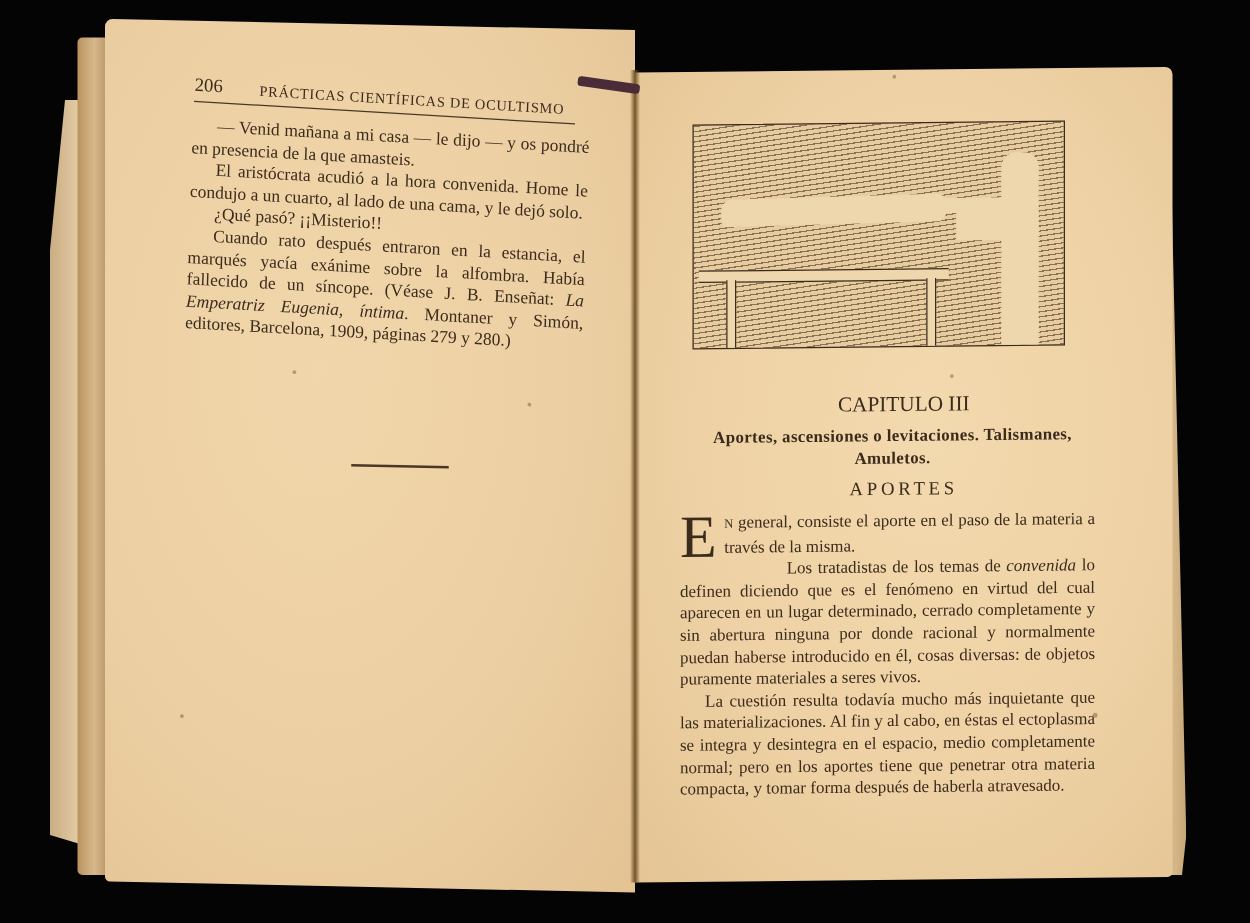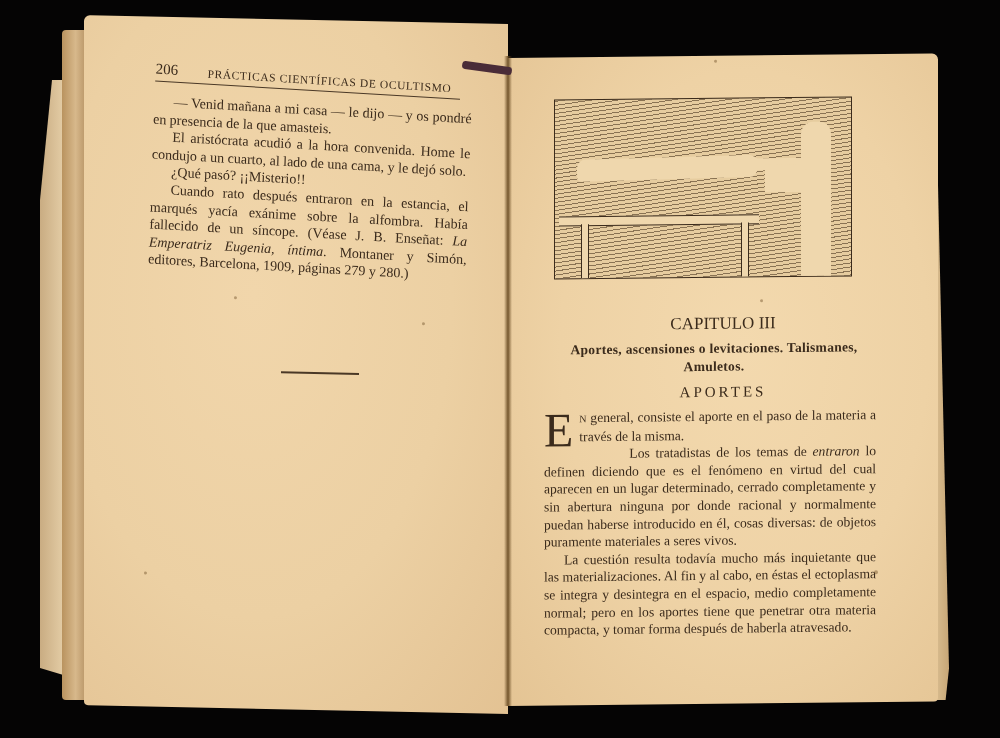--- a/index.html
+++ b/index.html
@@ -111,21 +111,21 @@
       <div class="fig-arm"></div>
       <div class="fig-sleeve"></div>
     </div>
 
     <div class="chapter-title">CAPITULO III</div>
     <div class="chapter-subtitle">Aportes, ascensiones o levitaciones. Talismanes, Amuletos.</div>
     <div class="section-title">APORTES</div>
 
     <div class="right-body">
       <p class="first"><span class="dropcap">E</span><span class="smallcaps-n">N</span><span> general, consiste el aporte en el paso de la materia a través de la misma.</span></p>
-      <p class="after-cap"><span>Los tratadistas de los temas de </span><i>entraron</i><span> lo definen diciendo que es el fenómeno en virtud del cual aparecen en un lugar determinado, cerrado completamente y sin abertura ninguna por donde racional y normalmente puedan haberse introducido en él, cosas diversas: de objetos puramente materiales a seres vivos.</span></p>
+      <p class="after-cap"><span>Los tratadistas de los temas de </span><i>convenida</i><span> lo definen diciendo que es el fenómeno en virtud del cual aparecen en un lugar determinado, cerrado completamente y sin abertura ninguna por donde racional y normalmente puedan haberse introducido en él, cosas diversas: de objetos puramente materiales a seres vivos.</span></p>
       <p>La cuestión resulta todavía mucho más inquietante que las materializaciones. Al fin y al cabo, en éstas el ectoplasma se integra y desintegra en el espacio, medio completamente normal; pero en los aportes tiene que penetrar otra materia compacta, y tomar forma después de haberla atravesado.</p>
     </div>
     <div class="spot" style="left:206px;top:4px;width:3px;height:3px"></div>
     <div class="spot" style="left:252px;top:244px;width:3px;height:3px"></div>
     <div class="spot" style="left:366px;top:516px;width:4px;height:4px"></div>
   </div>
 
   <div class="gutter"></div>
   <div class="spine-top"></div>
 </div>

